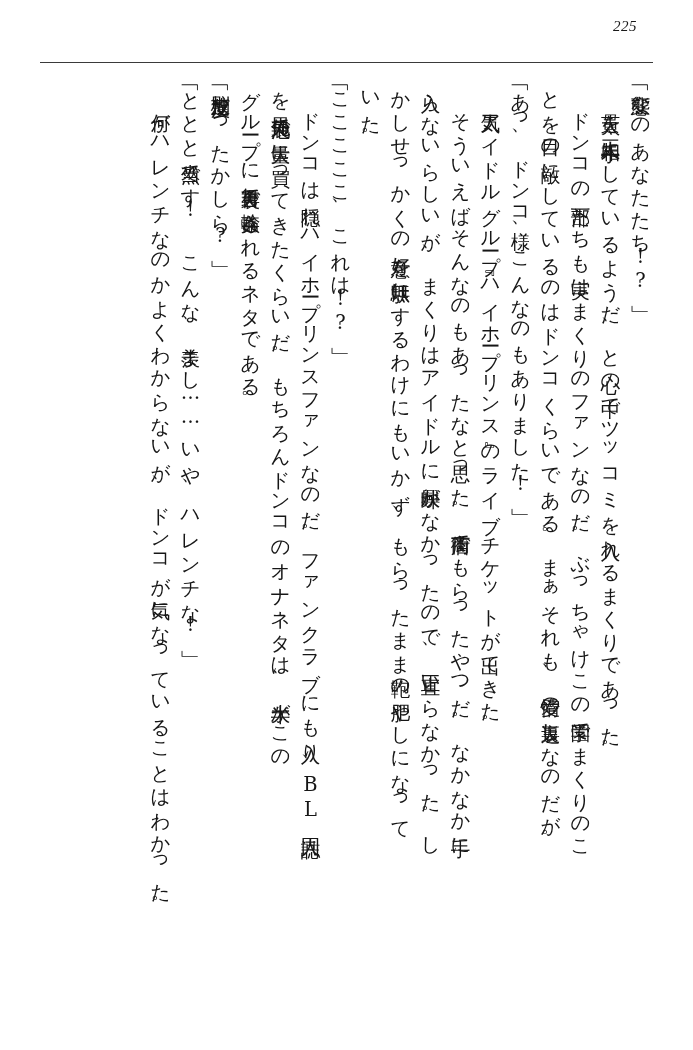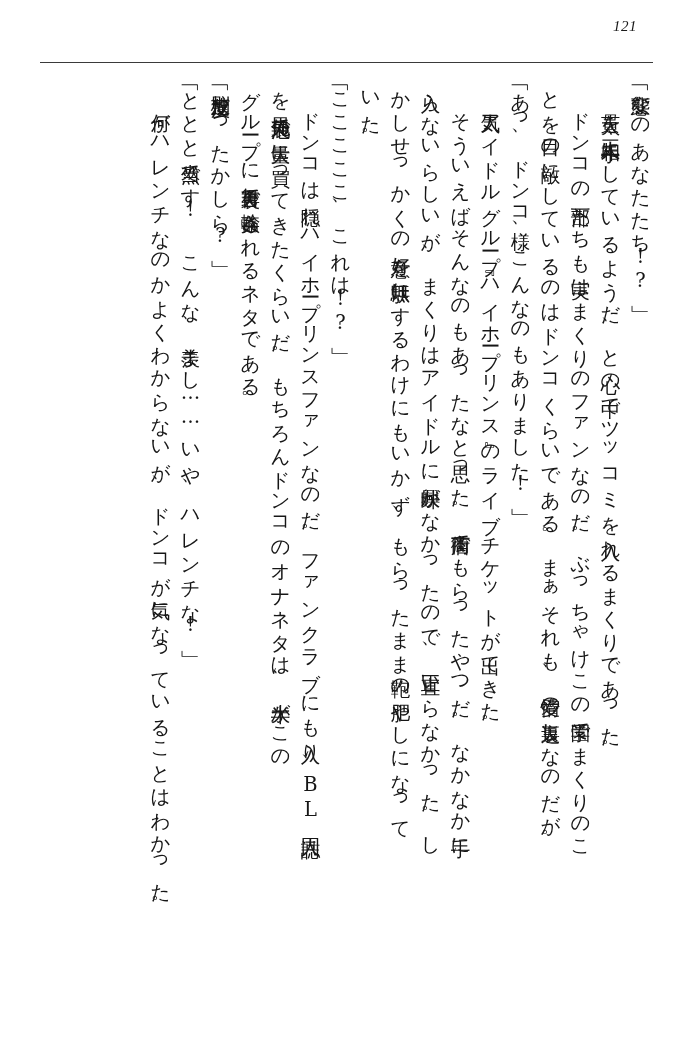--- a/index.html
+++ b/index.html
@@ -63,21 +63,21 @@
     color: #161616;
   }
   
   .vline.ind-0 { padding-top: 0px; }
 </style>
 </head>
 <body>
 
 <div class="page">
 
-  <div class="page-number">121</div>
+  <div class="page-number">225</div>
   <div class="rule"></div>
 
   <div class="body-area" id="body-area">
       <div class="vline ind-0">「変態なのあなたたち!?」</div>
       <div class="vline ind-0">　貫太を三人相手にしているようだ、と心の中でツッコミを入れるまくりであった。</div>
       <div class="vline ind-0">　ドンコの部下たちも実はまくりのファンなのだ。ぶっちゃけこの学園でまくりのこ</div>
       <div class="vline ind-0">とを目の敵にしているのはドンコくらいである。まぁそれも、愛情の裏返しなのだが。</div>
       <div class="vline ind-0">「あっ、ドンコ様、こんなのもありました!」</div>
       <div class="vline ind-0">　人気アイドルグループ『ハイホープリンス』のライブチケットが出てきた。</div>
       <div class="vline ind-0">　そういえばそんなのもあったなと思った。商店街でもらったやつだ。なかなか手に</div>

